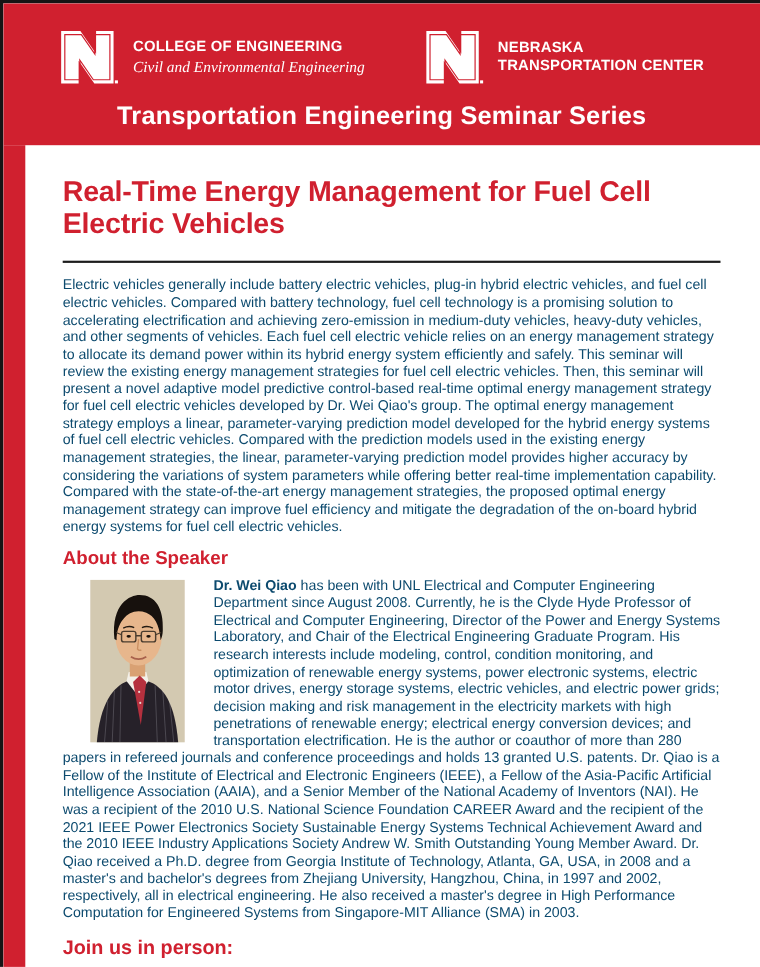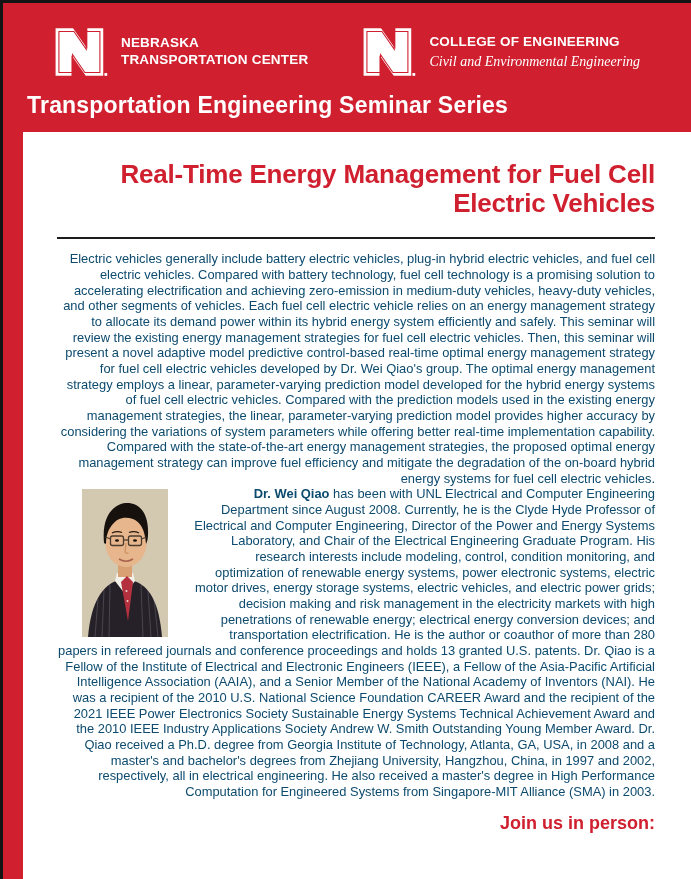--- a/index.html
+++ b/index.html
@@ -14,28 +14,28 @@
 
   
   .banner { background:#d0202f; padding:20px 24px 13px; flex:none; }
   .logos { display:flex; justify-content:center; align-items:center; gap:54px; }
   .logo { display:flex; align-items:center; gap:13px; }
   .block-n { width:54px; height:58px; flex:none; }
   .logo-text { color:#fff; }
   .logo-org { font-size:13.5px; font-weight:700; letter-spacing:0.2px; line-height:1.25; }
   .logo-dept { font-family:"Liberation Serif", serif; font-style:italic; font-size:14px; margin-top:4px; }
   .series-title {
-    color:#fff; font-size:23px; font-weight:700;
+    color:#fff; text-align:center; font-size:23px; font-weight:700;
     letter-spacing:0.2px; margin-top:11px;
   }
 
   
   .body-wrap { display:flex; flex:1; min-height:0; }
   .red-strip { width:20px; background:#d0202f; flex:none; }
-  .content { flex:1; padding:14px 36px 0 34px; min-width:0;text-align:right; }
+  .content { flex:1; padding:14px 36px 0 34px; min-width:0; }
 
   .page-title {
     color:#d0202f; font-size:26px; font-weight:800; line-height:1.1;
     letter-spacing:-0.2px; margin:14px 0 20px;
   }
   .rule { border:none; border-top:2px solid #1c1c1c; margin:0 0 12px; }
 
   .section-heading { color:#d0202f; font-size:17px; font-weight:800; margin:12px 0 6px; }
   .join-heading { font-size:18px; margin-top:13px; }
 
@@ -52,51 +52,52 @@
   <header class="banner">
     <div class="logos">
 
       <div class="logo">
         <svg class="block-n" viewBox="0 0 68 64" aria-hidden="true">
           <path d="M2 2 L24 2 L42 28 L42 2 L62 2 L62 62 L40 62 L22 36 L22 62 L2 62 Z" fill="#ffffff"></path>
           <path d="M2 2 L24 2 L42 28 L42 2 L62 2 L62 62 L40 62 L22 36 L22 62 L2 62 Z" transform="translate(32 32) scale(0.86) translate(-32 -32)" fill="none" stroke="#d0202f" stroke-width="1.6"></path>
           <rect x="63.5" y="58.5" width="3.5" height="3.5" fill="#ffffff"></rect>
         </svg>
         <div class="logo-text">
-          <div class="logo-org">NEBRASKA</div>
-          <div class="logo-org">TRANSPORTATION CENTER</div>
+          <div class="logo-org">COLLEGE OF ENGINEERING</div>
+          <div class="logo-dept">Civil and Environmental Engineering</div>
         </div>
       </div>
 
       <div class="logo">
         <svg class="block-n" viewBox="0 0 68 64" aria-hidden="true">
           <path d="M2 2 L24 2 L42 28 L42 2 L62 2 L62 62 L40 62 L22 36 L22 62 L2 62 Z" fill="#ffffff"></path>
           <path d="M2 2 L24 2 L42 28 L42 2 L62 2 L62 62 L40 62 L22 36 L22 62 L2 62 Z" transform="translate(32 32) scale(0.86) translate(-32 -32)" fill="none" stroke="#d0202f" stroke-width="1.6"></path>
           <rect x="63.5" y="58.5" width="3.5" height="3.5" fill="#ffffff"></rect>
         </svg>
         <div class="logo-text">
-          <div class="logo-org">COLLEGE OF ENGINEERING</div>
-          <div class="logo-dept">Civil and Environmental Engineering</div>
+          <div class="logo-org">NEBRASKA</div>
+          <div class="logo-org">TRANSPORTATION CENTER</div>
         </div>
       </div>
 
     </div>
     <div class="series-title">Transportation Engineering Seminar Series</div>
   </header>
 
   <div class="body-wrap">
     <div class="red-strip"></div>
 
     <main class="content">
 
       <h1 class="page-title">Real-Time Energy Management for Fuel Cell Electric Vehicles</h1>
       <hr class="rule">
 
       <p class="body-text">Electric vehicles generally include battery electric vehicles, plug-in hybrid electric vehicles, and fuel cell electric vehicles.  Compared with battery technology, fuel cell technology is a promising solution to accelerating electrification and achieving zero-emission in medium-duty vehicles, heavy-duty vehicles, and other segments of vehicles.  Each fuel cell electric vehicle relies on an energy management strategy to allocate its demand power within its hybrid energy system efficiently and safely.  This seminar will review the existing energy management strategies for fuel cell electric vehicles.  Then, this seminar will present a novel adaptive model predictive control-based real-time optimal energy management strategy for fuel cell electric vehicles developed by Dr. Wei Qiao's group.  The optimal energy management strategy employs a linear, parameter-varying prediction model developed for the hybrid energy systems of fuel cell electric vehicles.  Compared with the prediction models used in the existing energy management strategies, the linear, parameter-varying prediction model provides higher accuracy by considering the variations of system parameters while offering better real-time implementation capability.  Compared with the state-of-the-art energy management strategies, the proposed optimal energy management strategy can improve fuel efficiency and mitigate the degradation of the on-board hybrid energy systems for fuel cell electric vehicles.</p>
 
+      <h2 class="section-heading">About the Speaker</h2>
       <div class="speaker-clearfix">
         <svg class="speaker-photo" viewBox="0 0 86 148" aria-hidden="true">
           <rect width="86" height="148" fill="#d6ccb6"></rect>
           <rect width="86" height="148" fill="#cfc3a9" opacity="0.35"></rect>
 
           <path d="M6 148 C9 112 21 97 34 92 L52 92 C67 97 77 112 80 148 Z" fill="#262129"></path>
           <g stroke="#d9d9e2" stroke-width="0.7" opacity="0.28">
             <path d="M16 110 L13 148"></path>
               <path d="M22 101 L20 148"></path>
               <path d="M28 96 L27 148"></path>

